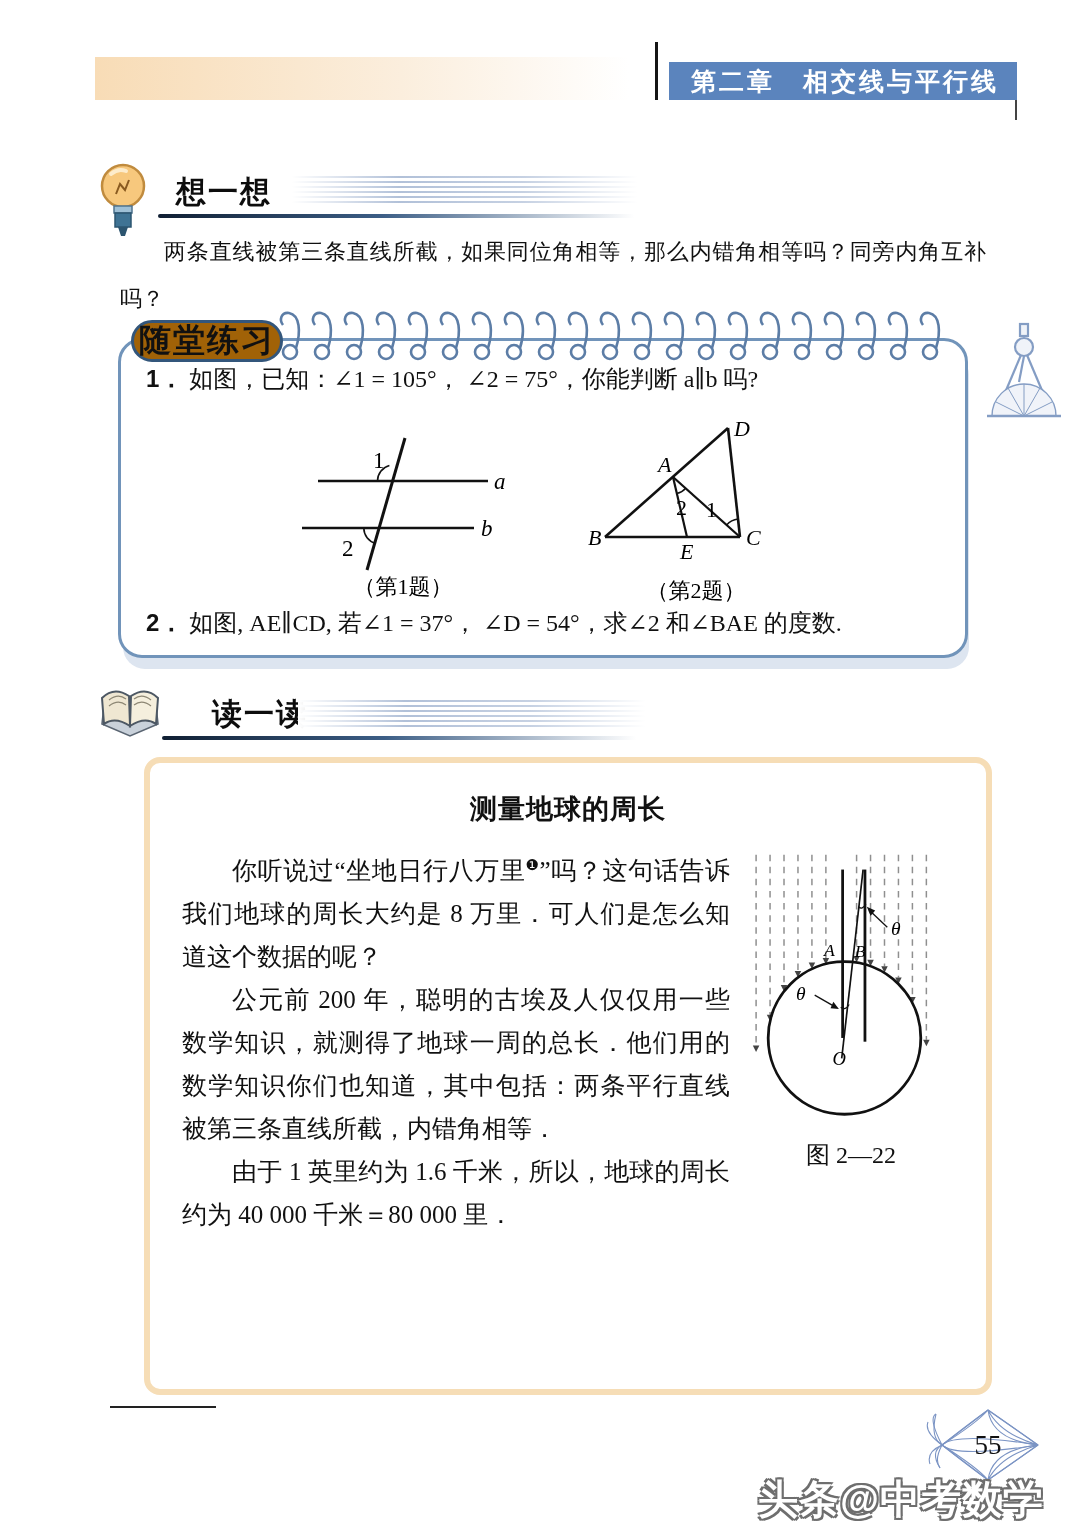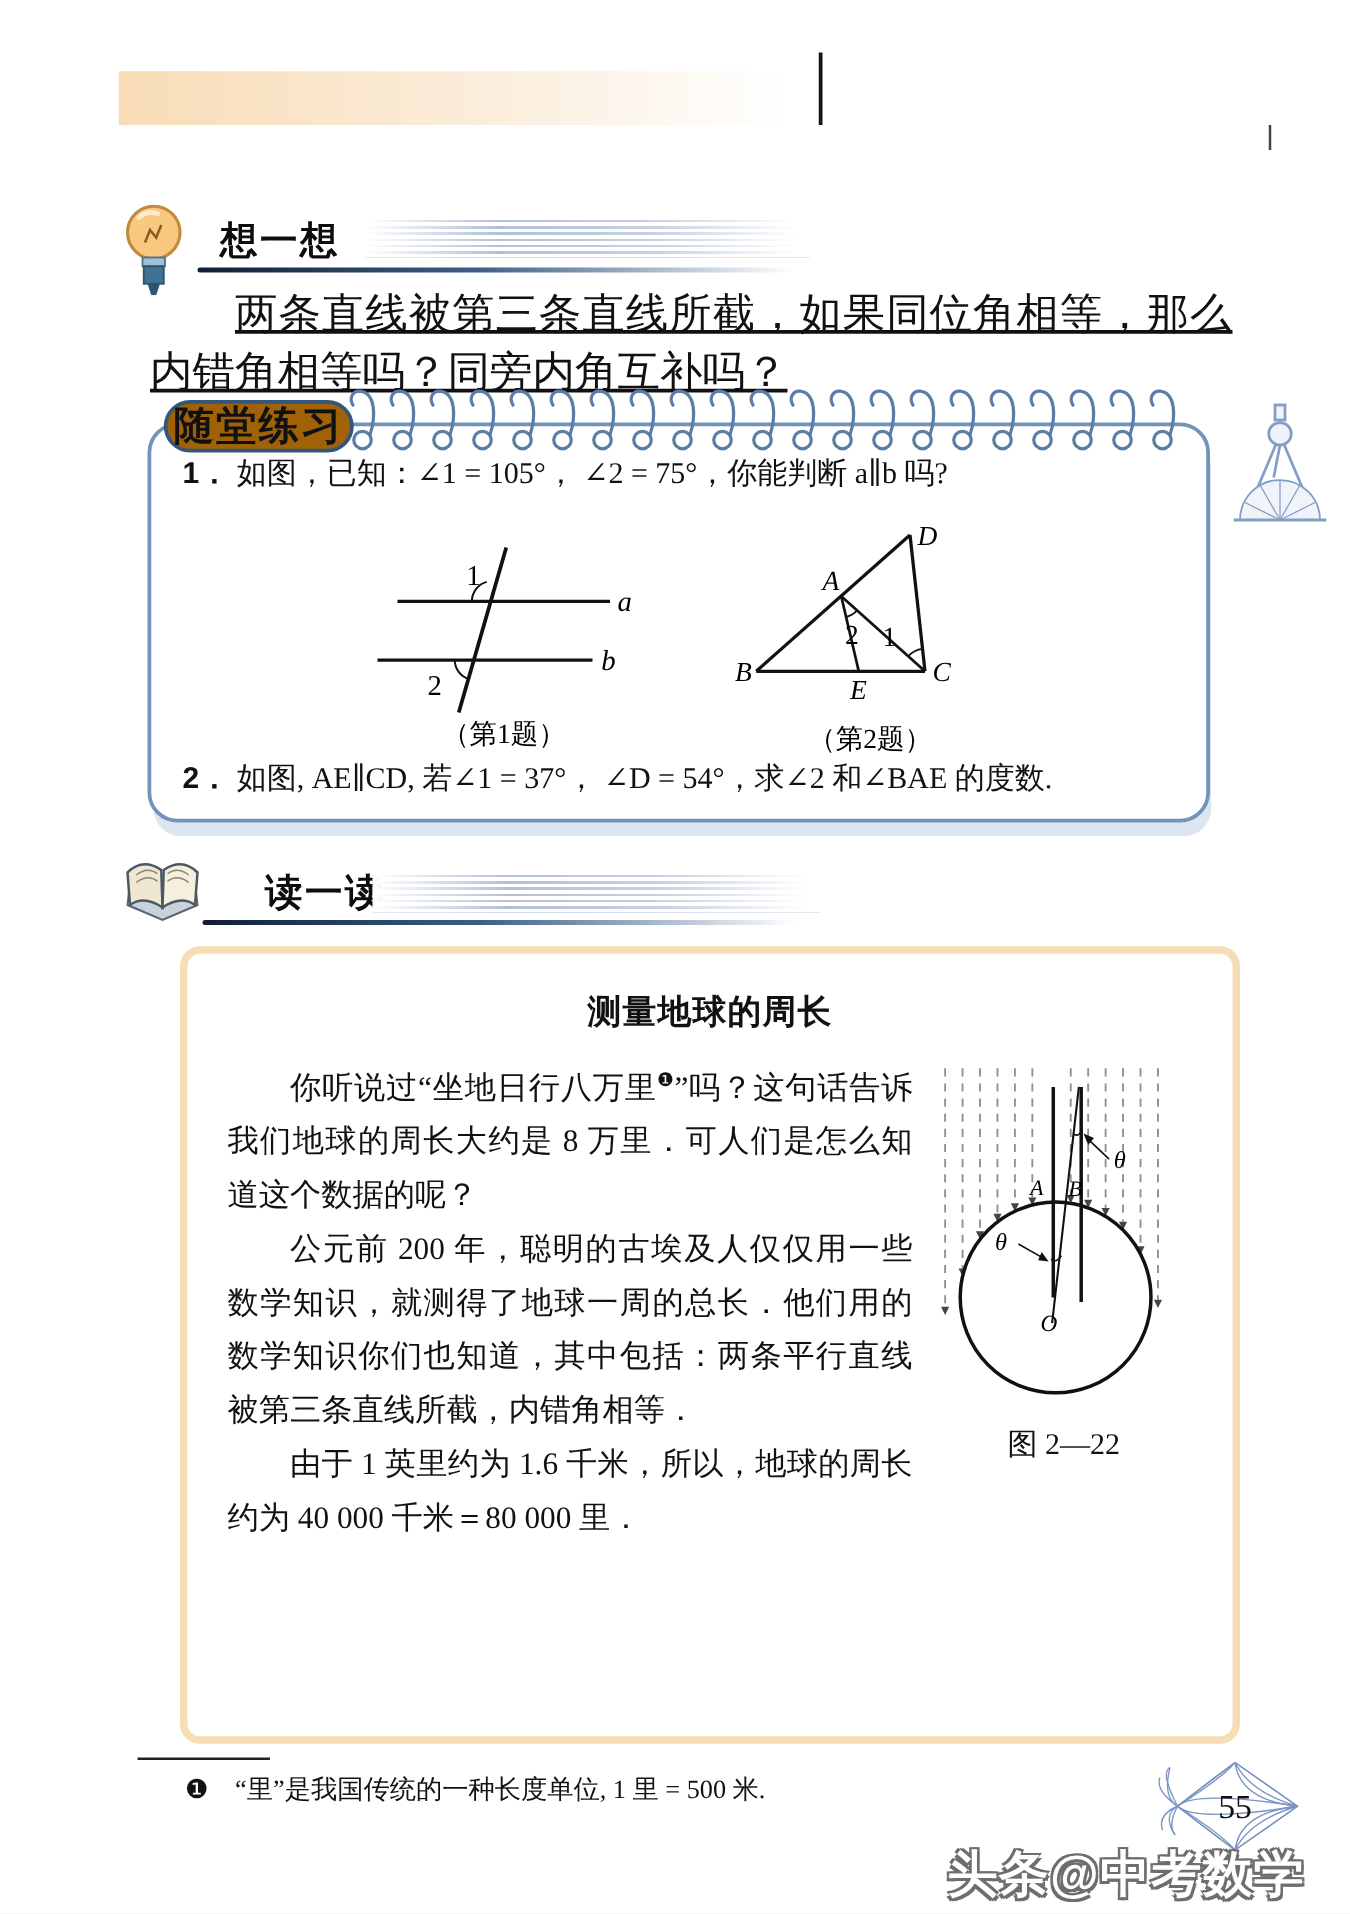--- a/index.html
+++ b/index.html
@@ -17,22 +17,22 @@
     letter-spacing:3px;box-sizing:border-box;}
   #banner-tick{left:1015px;top:100px;width:2px;height:20px;background:#444;}
 
   
   .sec-label{font-weight:bold;font-size:30px;color:#0d0d0d;letter-spacing:2px;}
   .stripes{background:repeating-linear-gradient(to bottom,rgba(96,127,176,.65) 0 2px,rgba(255,255,255,0) 2px 5px);}
   .stripes::after{content:"";position:absolute;inset:0;
     background:linear-gradient(to right,#fff 0%,rgba(255,255,255,.25) 30%,rgba(255,255,255,.45) 65%,#fff 97%);}
   .rule{height:4px;background:linear-gradient(to right,#101f33,#3c5e86 45%,rgba(255,255,255,0) 96%);border-radius:2px;}
 
-  #think-body{left:120px;top:228px;width:866px;font-size:34px;line-height:47px;
-    text-indent:2em;text-align:justify;text-decoration:underline;}
+  #think-body{left:120px;top:228px;width:866px;font-size:22px;line-height:47px;
+    text-indent:2em;text-align:justify;}
 
   
   #practice-box{left:118px;top:338px;width:844px;height:314px;background:#fff;
     border:3px solid #7194ba;border-radius:24px;box-shadow:3px 13px 0 -2px #dde5f0;}
   #practice-pill{left:131px;top:320px;width:152px;height:42px;background:#a16207;
     border:3px solid #33567b;border-radius:21px;box-sizing:border-box;text-align:center;
     font-weight:bold;font-size:32px;line-height:35px;letter-spacing:2px;z-index:5;}
   .problem{font-size:24px;line-height:34px;}
   .prob-no{font-weight:bold;font-family:"Liberation Sans","DejaVu Sans",sans-serif;}
   #problem1{left:146px;top:362px;width:700px;}
@@ -56,20 +56,21 @@
     text-shadow:-2px -2px 0 #6e6e6e,2px -2px 0 #6e6e6e,-2px 2px 0 #6e6e6e,2px 2px 0 #6e6e6e,0 2px 0 #6e6e6e,0 -2px 0 #6e6e6e;}
   svg text{font-family:"Liberation Serif","DejaVu Serif",serif;}
 </style>
 </head>
 <body>
 
 <div id="page">
 
   <div class="abs" id="header-band"></div>
   <div class="abs" id="header-divider"></div>
+  <div class="abs sans" id="chapter-banner">第二章　相交线与平行线</div>
   <div class="abs" id="banner-tick"></div>
 
   <svg class="abs" style="left:96px;top:160px;" width="56" height="84" viewBox="0 0 56 84">
     <circle cx="27" cy="26" r="21" fill="#f7c87d" stroke="#c08b3e" stroke-width="2.5"></circle>
     <path d="M 20,34 L 24,24 L 29,30 L 33,20" fill="none" stroke="#8a5a20" stroke-width="2"></path>
     <path d="M 15,14 Q 22,8 30,11" fill="none" stroke="#fdeccb" stroke-width="4" stroke-linecap="round"></path>
     <rect x="18" y="46" width="18" height="7" fill="#9fc0d6" stroke="#50748f" stroke-width="1.5"></rect>
     <rect x="19" y="53" width="16" height="14" fill="#3f7394" stroke="#2c5570" stroke-width="1.5"></rect>
     <path d="M 22,67 L 32,67 L 29,76 L 25,76 Z" fill="#2c5570"></path>
   </svg>
@@ -241,24 +242,20 @@
         </svg>
         <div id="earth-caption">图 2—22</div>
       </div>
       <p><span>你听说过“坐地日行八万里</span><sup class="note">❶</sup><span>”吗？这句话告诉我们地球的周长大约是 8 万里．可人们是怎么知道这个数据的呢？</span></p>
       <p>公元前 200 年，聪明的古埃及人仅仅用一些数学知识，就测得了地球一周的总长．他们用的数学知识你们也知道，其中包括：两条平行直线被第三条直线所截，内错角相等．</p>
       <p>由于 1 英里约为 1.6 千米，所以，地球的周长约为 40 000 千米＝80 000 里．</p>
     </div>
   </div>
 
   <div class="abs" id="footnote-rule"></div>
-  <div class="abs" id="footnote">
-    <span class="marker">❶</span>
-    <span>“里”是我国传统的一种长度单位, 1 里 = 500 米.</span>
-  </div>
 
   <svg class="abs" style="left:926px;top:1406px;" width="122" height="78" viewBox="0 0 122 78">
     <g stroke="#7b94c4" stroke-width="1.1" fill="none">
       <path d="M 62,4 L 112,39 L 62,74 L 16,39 Z"></path>
       <path d="M 62,4 Q 88,22 112,39 M 62,4 Q 74,28 112,39 M 62,4 Q 66,34 112,39"></path>
       <path d="M 62,74 Q 88,56 112,39 M 62,74 Q 74,50 112,39 M 62,74 Q 66,44 112,39"></path>
       <path d="M 16,39 Q 40,20 62,4 M 16,39 Q 52,16 62,4 M 16,39 Q 40,58 62,74 M 16,39 Q 52,62 62,74"></path>
       <path d="M 16,39 Q 30,26 112,39 M 16,39 Q 30,52 112,39"></path>
       <path d="M 16,39 Q 2,12 10,8 M 16,39 Q -2,26 2,16 M 16,39 Q 0,46 4,58 M 16,39 Q 8,54 14,62"></path>
       <path d="M 10,8 Q 4,32 16,39 M 14,62 Q 4,46 16,39"></path>

